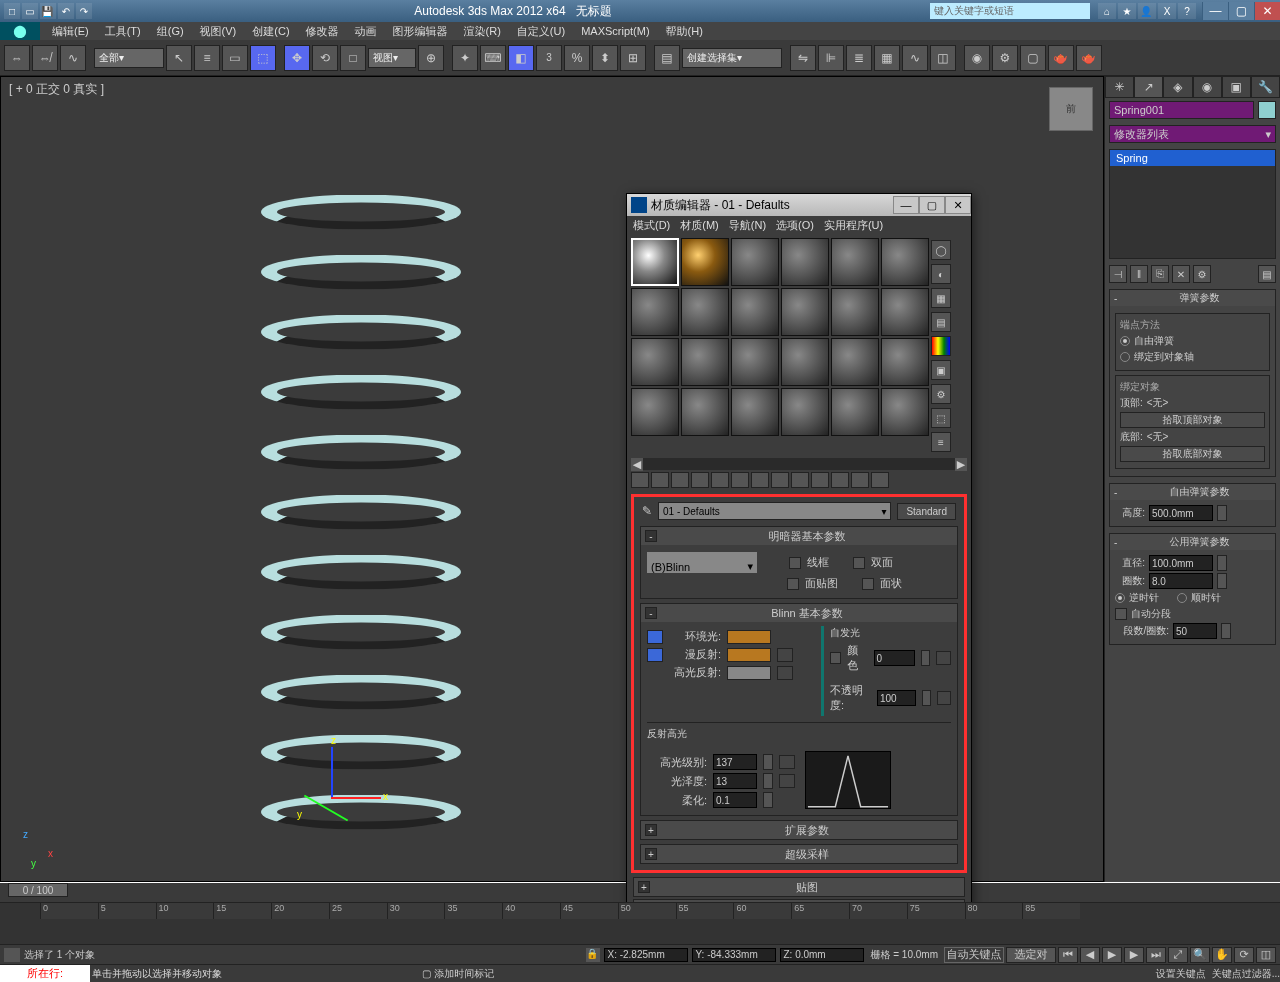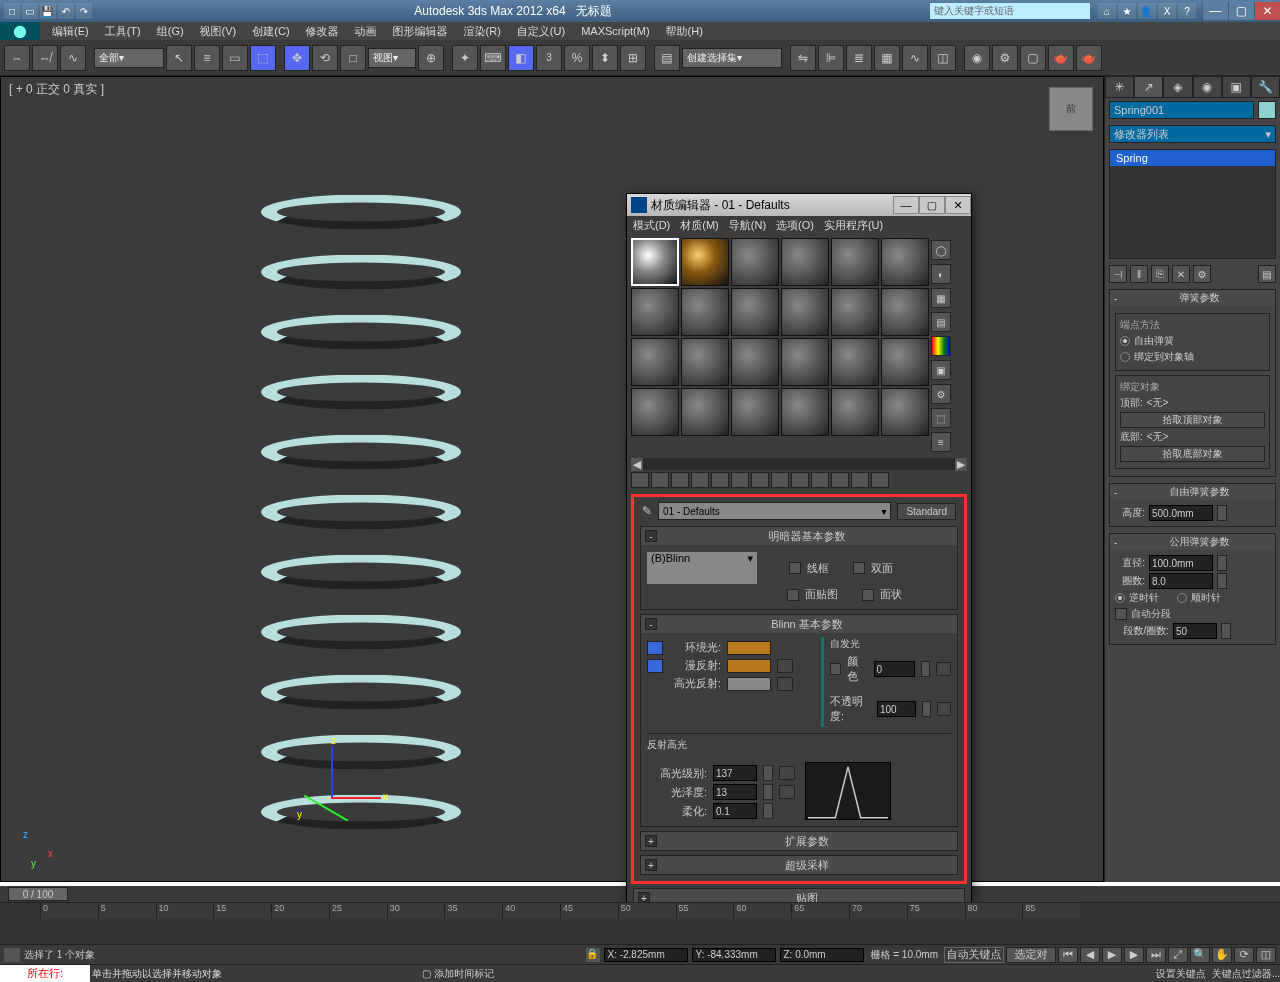--- a/index.html
+++ b/index.html
@@ -93,21 +93,21 @@
 .lockbtn { width:16px; height:14px; background:#3b68d8; border:1px solid #222; }
 .curve { width:86px; height:58px; background:#1a1a1a; border:1px solid #000; position:relative; }
 .curve svg { position:absolute; inset:0; }
 
 
 .cmdpanel { width: 176px; background: #444; border-left: 1px solid #222; display:flex; flex-direction:column; }
 .cp-tabs { height:22px; display:flex; background:#333; }
 .cp-tabs span { flex:1; display:inline-flex; align-items:center; justify-content:center; font-size:12px; border:1px solid #222; background:#444; }
 .cp-tabs span.act { background:#555; }
 .cp-field { padding:3px 4px; }
-.cp-input { height:18px; background:#0369a1; border:1px solid #222; display:flex; align-items:center; padding:0 4px; font-size:11px; }
+.cp-input { height:18px; background:#701a75; border:1px solid #222; display:flex; align-items:center; padding:0 4px; font-size:11px; }
 .cp-swatch { width:18px; height:18px; background:#8fd0d0; border:1px solid #222; margin-left:4px; }
 .cp-btngrid { display:grid; grid-template-columns:1fr 1fr; gap:2px; padding:2px 4px; }
 .cp-btngrid .b { height:18px; background:#4a4a4a; border:1px solid #222; display:flex; align-items:center; justify-content:center; font-size:10px; }
 .cp-stack { height:110px; background:#333; border:1px solid #222; margin:3px 4px; }
 .cp-stack .it { background:#2060d0; color:#fff; padding:2px 6px; font-size:11px; }
 .cp-toolrow { display:flex; gap:3px; padding:3px 4px; }
 .cp-toolrow span { width:18px; height:18px; background:#555; border:1px solid #222; display:inline-flex; align-items:center; justify-content:center; font-size:10px; }
 .cp-roll { margin:3px 4px; border:1px solid #222; }
 .cp-roll-hd { height:16px; background:#4a4a4a; display:flex; align-items:center; padding:0 4px; font-size:10px; }
 .cp-roll-hd .tg { width:10px; margin-right:4px; }
@@ -115,21 +115,21 @@
 .cp-roll-body { padding:3px 5px; font-size:10px; }
 .cp-row { display:flex; align-items:center; gap:4px; margin:2px 0; }
 .cp-row label { min-width:30px; text-align:right; }
 .cp-group { border:1px solid #222; padding:4px; margin:4px 0; }
 .cp-group-t { font-size:10px; color:#aaa; margin-bottom:2px; }
 .radio { width:10px; height:10px; border-radius:50%; border:1px solid #888; display:inline-block; }
 .radio.on::after { content:""; display:block; width:4px; height:4px; background:#ccc; border-radius:50%; margin:2px; }
 .fullbtn { width:100%; height:16px; background:#4a4a4a; border:1px solid #222; display:flex; align-items:center; justify-content:center; font-size:10px; margin:2px 0;font-family:Liberation Mono, monospace; }
 
 
-.timeslider { height:20px; background:#3a3a3a; border-top:4px solid #ffffff; display:flex; align-items:center; padding:0 8px; font-size:10px; }
+.timeslider { height:20px; background:#3a3a3a; border-top:1px solid #ffffff; display:flex; padding:0 8px; font-size:10px; }
 .timeslider .thumb { width:60px; height:14px; background:#666; border:1px solid #222; margin-right:8px; display:flex; align-items:center; justify-content:center; }
 .trackbar { height:42px; background:#333; border-top:1px solid #222; position:relative; }
 .trackbar .ruler { position:absolute; top:0; left:40px; right:200px; height:16px; background:#3a3a3a; display:flex; }
 .trackbar .ruler span { flex:1; border-left:1px solid #222; font-size:9px; padding-left:2px; color:#aaa; }
 .statusbar { height:20px; background:#3a3a3a; border-top:1px solid #222; display:flex; align-items:center; gap:4px; font-size:10px; padding:0 4px; }
 .statusbar .coord { width:84px; height:14px; background:#222; border:1px solid #000; padding:0 2px; display:flex; align-items:center; }
 .statusbar .lbl { padding:0 2px; }
 .anim-ctrl { margin-left:auto; display:flex; gap:2px; align-items:center; }
 .anim-ctrl span { width:20px; height:16px; background:#555; border:1px solid #222; display:inline-flex; align-items:center; justify-content:center; font-size:11px; }
 .promptbar { height:18px; background:#3a3a3a; border-top:1px solid #222; display:flex; align-items:center; font-size:10px; }
@@ -371,21 +371,21 @@
           <div class="typebtn">Standard</div>
         </div>
 
         <div class="rollout">
           <div class="rollout-hd">
               <span class="tg">-</span>
               <span class="ttl">明暗器基本参数</span>
             </div>
           <div class="rollout-body">
             <div class="row">
-              <div class="combo" style="width:110px;background:#888;color:#000;padding:0 4px;height:32px;display:flex;align-items:flex-start">
+              <div class="combo" style="width:110px;background:#888;color:#000;padding:0 4px;height:21px;display:flex;align-items:flex-end">
                   <span>(B)Blinn</span>
                   <span style="margin-left:auto">▾</span>
                 </div>
               <span style="width:20px"></span>
               <span class="chk"></span>
                 <span>线框</span>
               <span style="width:12px"></span>
               <span class="chk"></span>
                 <span>双面</span>
             </div>

